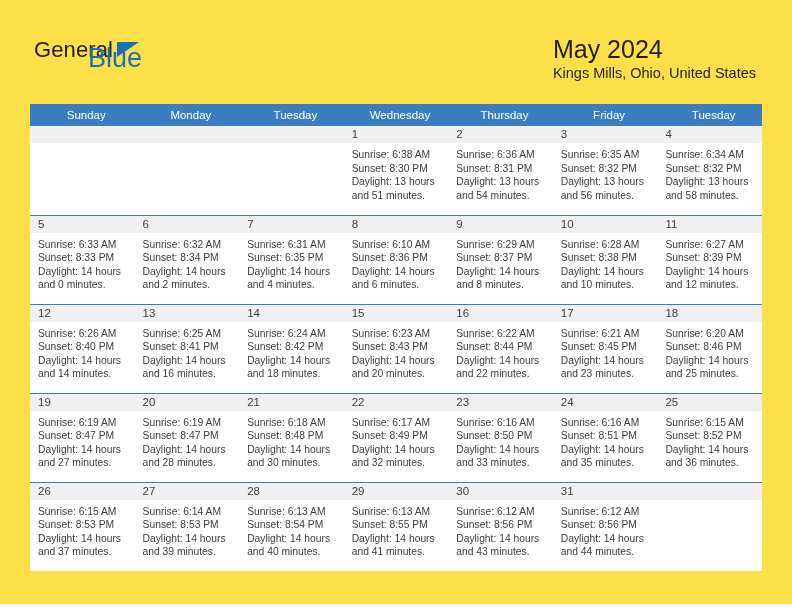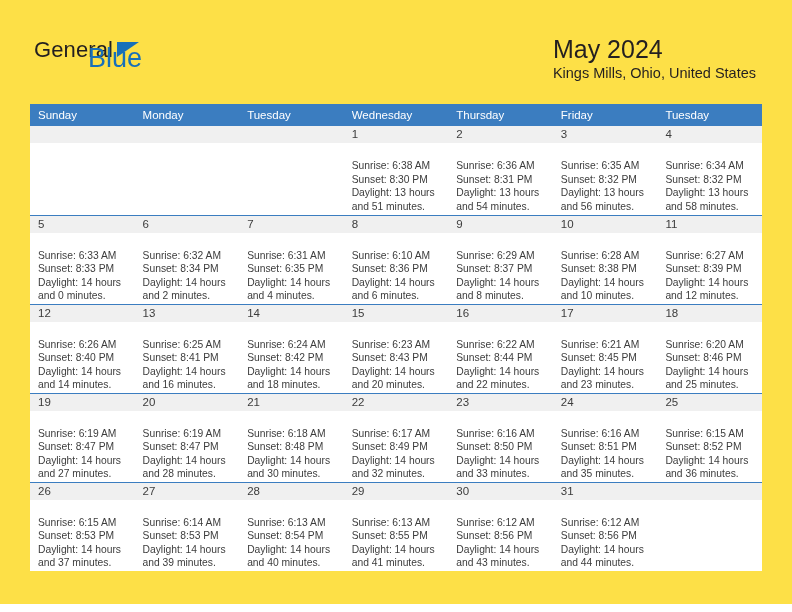--- a/index.html
+++ b/index.html
@@ -88,21 +88,21 @@
     border-collapse: collapse;
     table-layout: fixed;
   }
   .cal col { width: 104.57px; }
 
   .cal thead th {
     background: #3b7dc0;
     color: #ffffff;
     font-size: 11.5px;
     font-weight: normal;
-    text-align: left;
+    text-align: center;
     padding: 5px 0 5px 8px;
     height: 21px;
     line-height: 12px;
     border: 0;
   }
 
   .cal tbody tr { height: 89px; }
   .cal tbody td {
     vertical-align: top;
     padding: 0;
@@ -117,21 +117,21 @@
 
   .daynum-band {
     background: #f0f0f0;
     height: 17px;
     padding: 1px 0 0 8px;
     font-size: 11.5px;
     color: #3c3c3c;
     line-height: 15px;
   }
   .cell-body {
-    padding: 16px 7px 0 8px;
+    padding: 5px 7px 0 8px;
     font-size: 10.3px;
     color: #3c3c3c;
     line-height: 13.6px;
   }
   .cell-body div { white-space: nowrap; }
   td.blank .cell-body { visibility: hidden; }
 </style>
 </head>
 <body>
 

